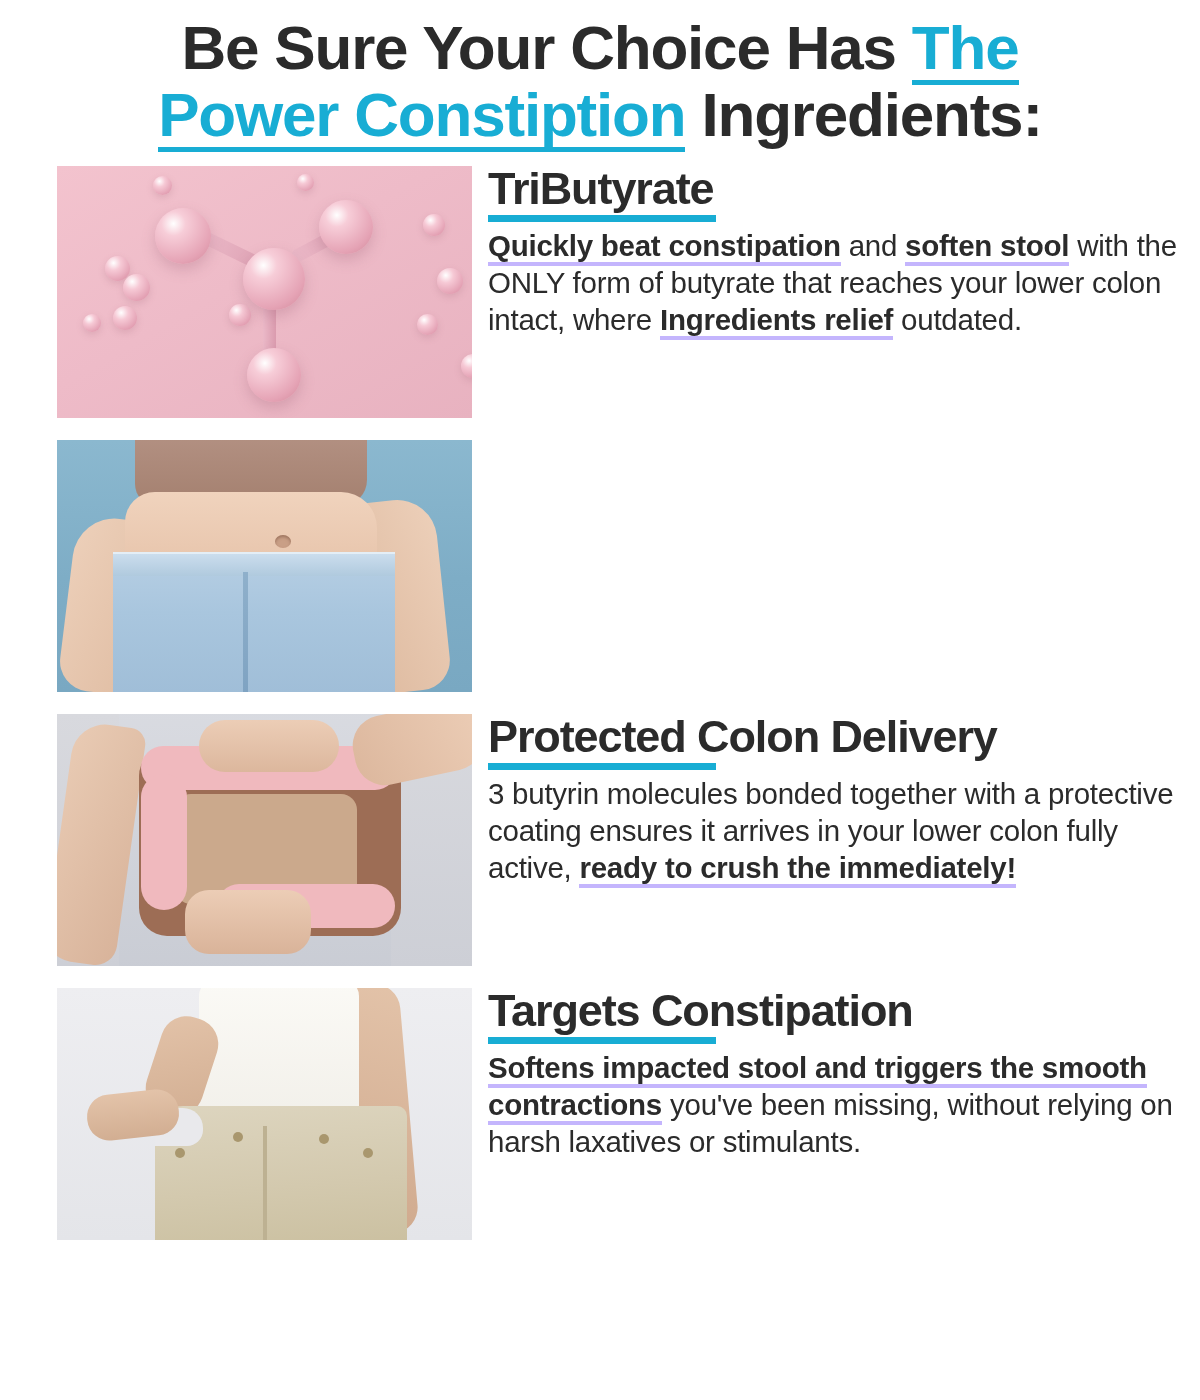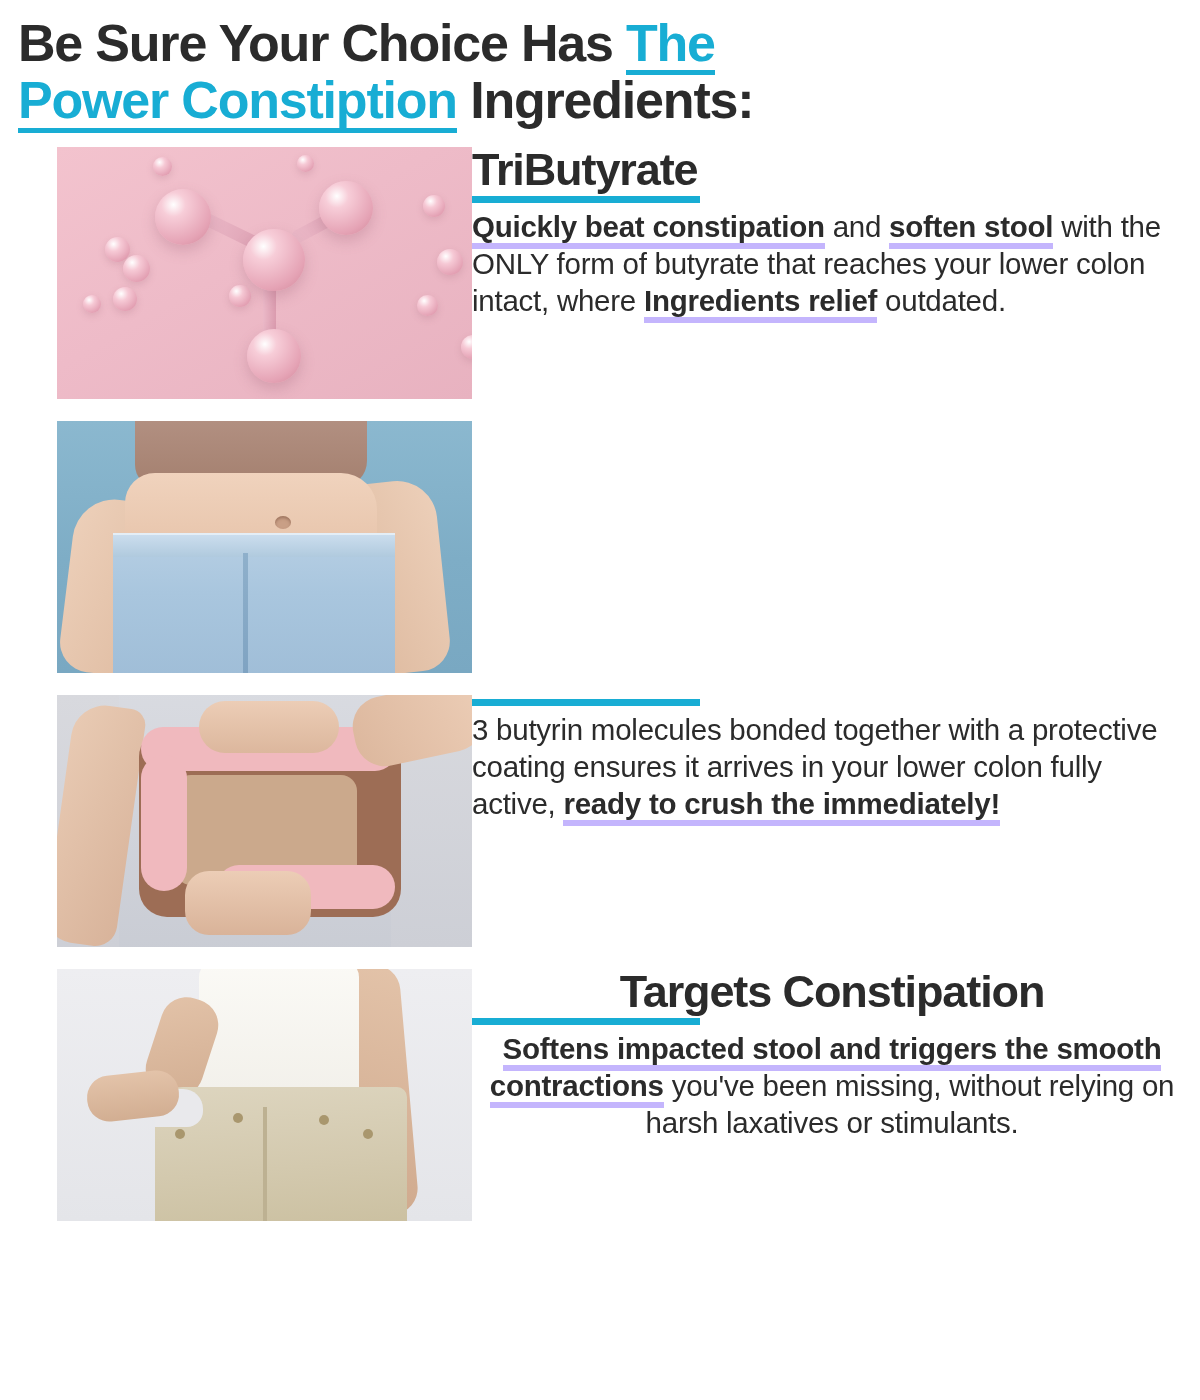--- a/index.html
+++ b/index.html
@@ -14,22 +14,22 @@
     overflow: hidden;
     font-family: "Liberation Sans", "DejaVu Sans", sans-serif;
     color: #2b2b2b;
     -webkit-font-smoothing: antialiased;
   }
 
   
   .headline {
     margin: 0;
     padding: 18px 18px 0 18px;
-    text-align: left;
-    font-size: 52px;
+    text-align: center;
+    font-size: 62px;
     line-height: 0.98;
     font-weight: 700;
     letter-spacing: -1.2px;
     color: #2b2b2b;
     font-stretch: condensed;
   }
   .headline .hl-accent {
     color: #18ADD4;
     border-bottom: 5px solid #18ADD4;
     padding-bottom: 2px;
@@ -40,34 +40,34 @@
   
   .sections {
     margin-top: 14px;
   }
   .row {
     display: flex;
     align-items: flex-start;
     padding: 0 0 0 57px;
     margin-bottom: 22px;
   }
-  .row:last-child { margin-bottom: 0; text-align: center; }
+  .row:last-child { margin-bottom: 0; }
 
   .thumb {
     flex: 0 0 415px;
     width: 415px;
     height: 252px;
     position: relative;
     overflow: hidden;
     background: #e9e9ed;
   }
 
   .copy {
     flex: 1 1 auto;
-    padding-left: 0;
+    padding-left: 16px;
     padding-right: 8px;
     min-width: 0;
   }
   .sec-title {
     margin: 0;
     font-size: 45px;
     line-height: 1.0;
     font-weight: 700;
     letter-spacing: -1.1px;
     color: #2b2b2b;
@@ -81,21 +81,21 @@
   }
   .sec-body {
     margin: 0;
     font-size: 29.5px;
     line-height: 1.265;
     color: #2b2b2b;
     letter-spacing: -0.25px;
   }
   .sec-body b {
     font-weight: 700;
-    border-bottom: 6px solid #c4b5fd;
+    border-bottom: 4px solid #c4b5fd;
   }
 
   
   
   .art-molecule { background: linear-gradient(150deg,#f3c3ce 0%, #eebbc8 45%, #e8b2c0 100%); }
   .mol-atom {
     position: absolute;
     border-radius: 50%;
     background: radial-gradient(circle at 33% 28%, #ffffff 0%, #f7cdd8 22%, #e5a3b5 70%, #cf8698 100%);
     box-shadow: 0 6px 14px rgba(155,95,115,0.28);
@@ -287,20 +287,21 @@
       <span class="cl-outer"></span>
       <span class="cl-inner"></span>
       <span class="cl-seg" style="left:84px;top:32px;width:256px;height:44px;"></span>
       <span class="cl-seg" style="left:84px;top:60px;width:46px;height:136px;"></span>
       <span class="cl-seg" style="left:160px;top:170px;width:178px;height:44px;border-radius:26px 26px 26px 10px;"></span>
       <span class="cl-arm-r"></span>
       <span class="cl-hand-t"></span>
       <span class="cl-hand-b"></span>
     </div>
     <div class="copy">
+      <h2 class="sec-title">Protected Colon Delivery</h2>
       <div class="rule"></div>
       <p class="sec-body"><span>3 butyrin molecules bonded together with a protective coating ensures it arrives in your lower colon fully active, </span><b>ready to crush the immediately!</b></p>
     </div>
   </div>
 
   <div class="row">
     <div class="thumb art-loose">
       <span class="ls-arm-r"></span>
       <span class="ls-top"></span>
       <span class="ls-arm-l"></span>

